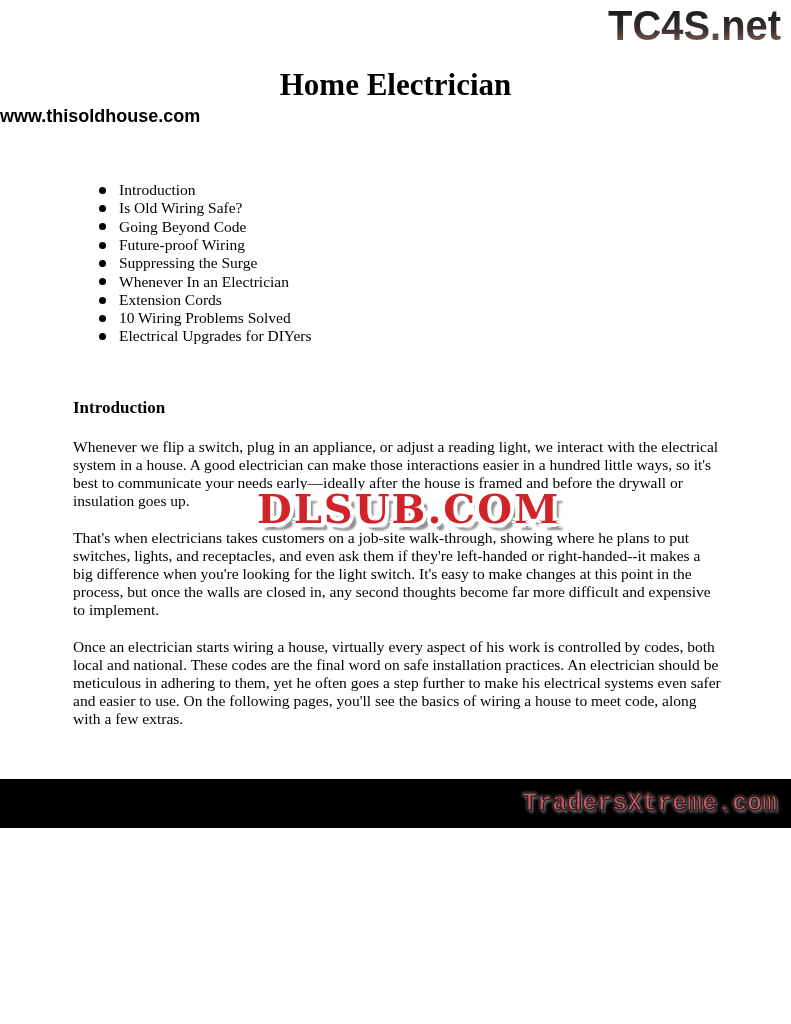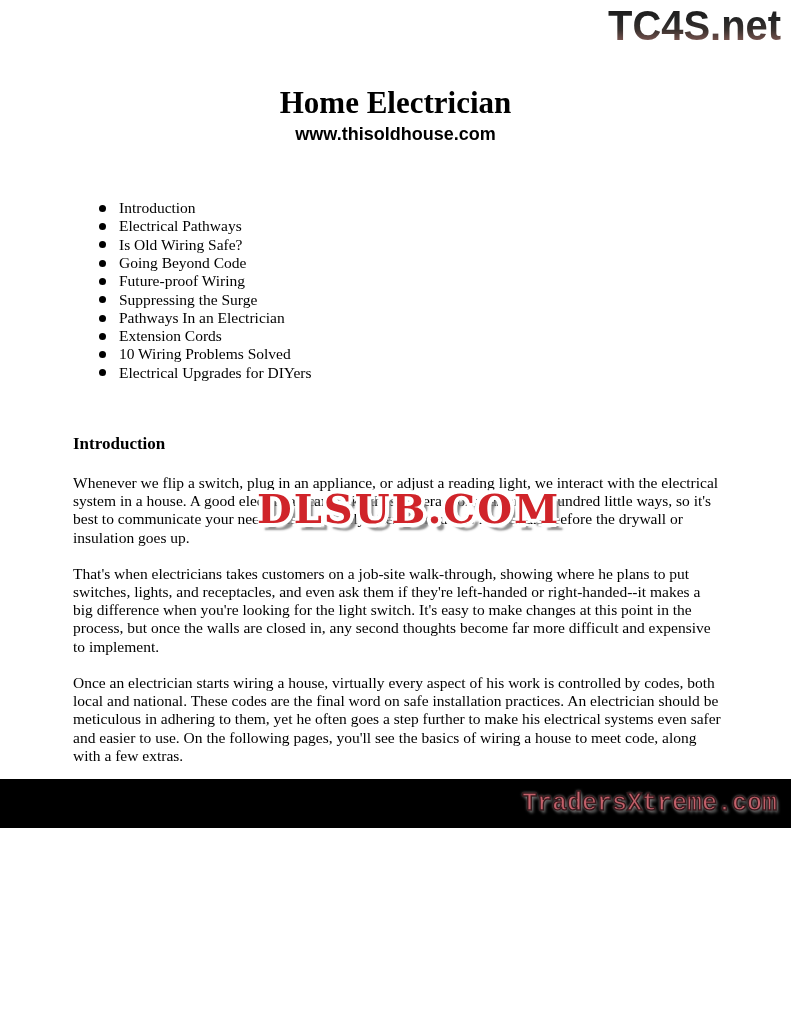--- a/index.html
+++ b/index.html
@@ -26,31 +26,30 @@
     transform: scale(0.95, 1.02);
     transform-origin: top right;
     background: linear-gradient(to bottom, #161616 0%, #262626 38%, #3c3330 62%, #6e4f4a 82%, #9c736c 96%, #b4948d 100%);
     -webkit-background-clip: text;
     background-clip: text;
     color: transparent;
   }
 
   .doc-title {
     margin: 0;
-    padding-top: 86px;
+    padding-top: 68px;
     text-align: center;
     font-family: "Liberation Serif", serif;
     font-weight: bold;
     font-size: 31px;
     line-height: 1.1;
     color: #000000;
   }
   .doc-subtitle {
     margin-top: 4px;
-    text-align: center;
     font-family: "Liberation Sans", sans-serif;
     font-weight: bold;
     font-size: 18px;
     color: #000000;
   }
 
   .toc {
     margin: 54px 0 0 99px;
     padding: 0;
     list-style: none;
@@ -136,41 +135,37 @@
 
   <div class="doc-subtitle">www.thisoldhouse.com</div>
 
   <ul class="toc">
       <li>
       <span class="dot"></span>
       <span>Introduction</span>
     </li>
       <li>
       <span class="dot"></span>
-      <span>Electrical Pathways</span>
-    </li>
-      <li>
-      <span class="dot"></span>
       <span>Is Old Wiring Safe?</span>
     </li>
       <li>
       <span class="dot"></span>
       <span>Going Beyond Code</span>
     </li>
       <li>
       <span class="dot"></span>
       <span>Future-proof Wiring</span>
     </li>
       <li>
       <span class="dot"></span>
       <span>Suppressing the Surge</span>
     </li>
       <li>
       <span class="dot"></span>
-      <span>Pathways In an Electrician</span>
+      <span>Whenever In an Electrician</span>
     </li>
       <li>
       <span class="dot"></span>
       <span>Extension Cords</span>
     </li>
       <li>
       <span class="dot"></span>
       <span>10 Wiring Problems Solved</span>
     </li>
       <li>

